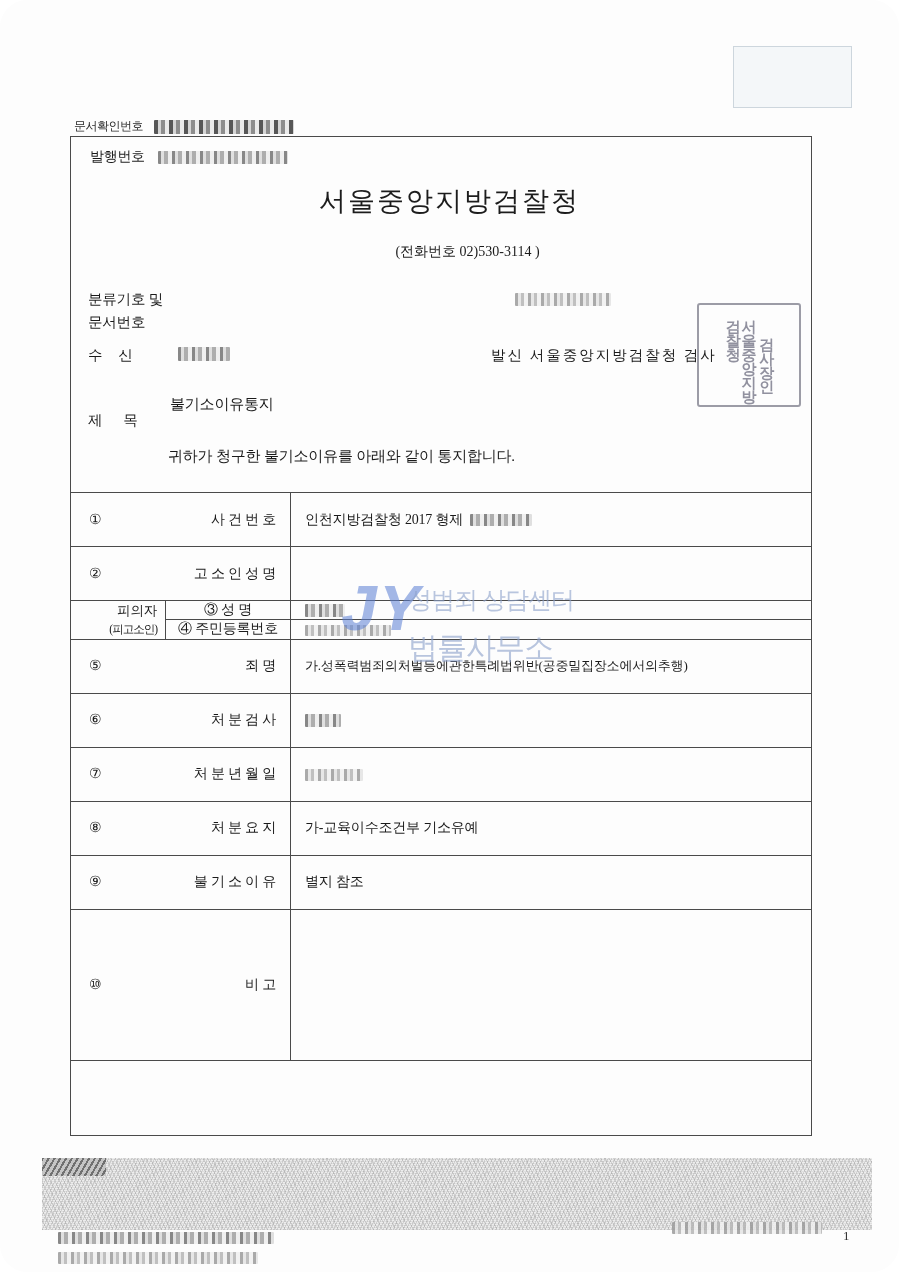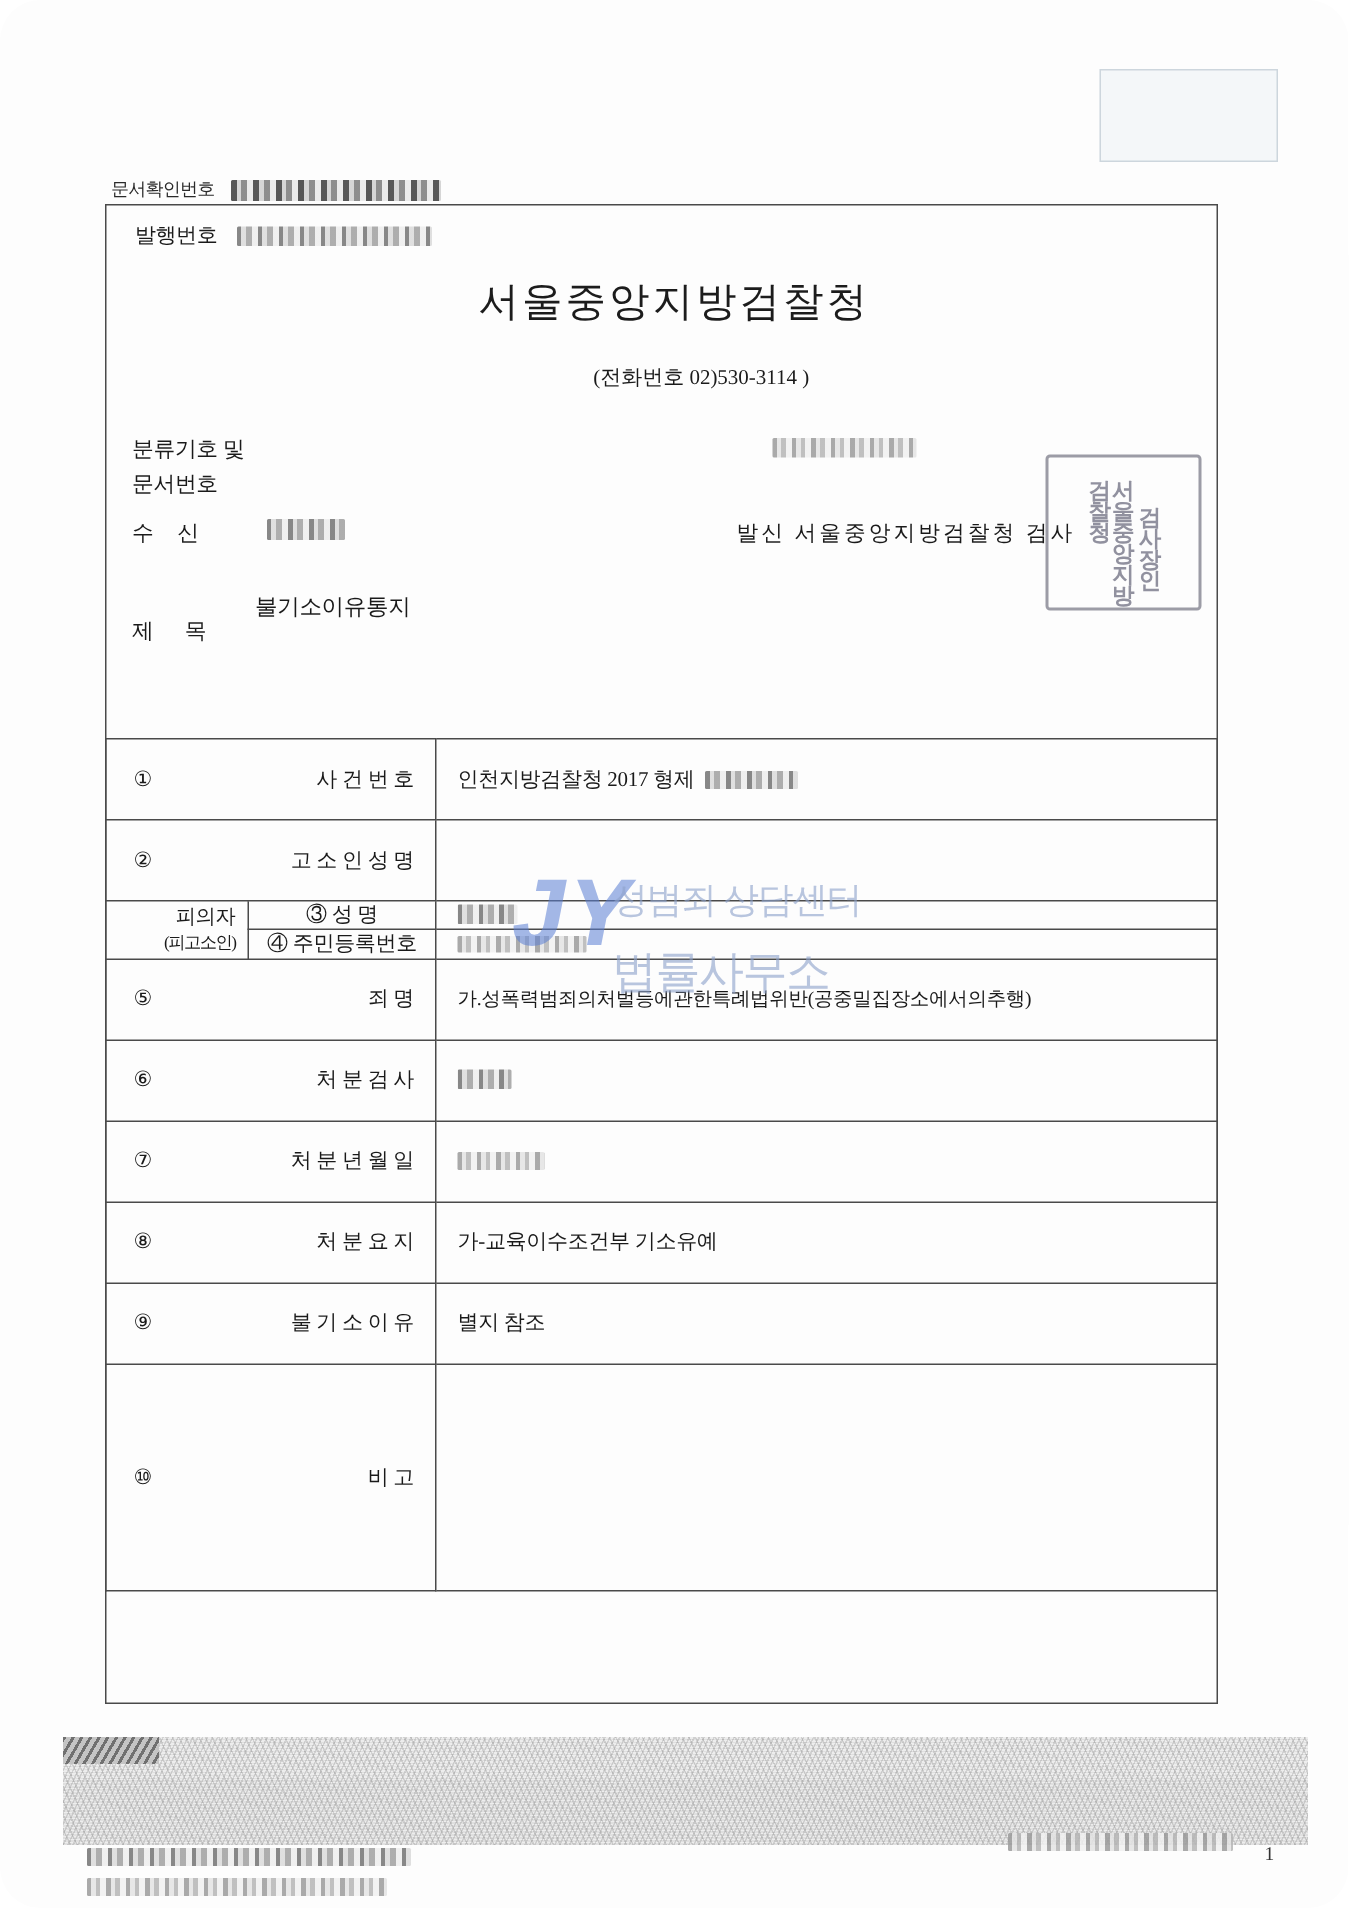--- a/index.html
+++ b/index.html
@@ -324,20 +324,21 @@
   </div>
 
   <div class="stamp">
     <span class="col">서울중앙지방검찰청</span>
     <span class="col">검사장인</span>
   </div>
 
   <div class="field-label lbl-subject">제     목</div>
   <div class="field-label subject-val">불기소이유통지</div>
 
+  <div class="notice-line">귀하가 청구한 불기소이유를 아래와 같이 통지합니다.</div>
 
   <table class="tbl">
     <tbody>
         <tr>
       <td class="lab" colspan="2">
         <div class="spread">
           <span>①</span>
           <span>사  건  번  호</span>
         </div>
       </td>

